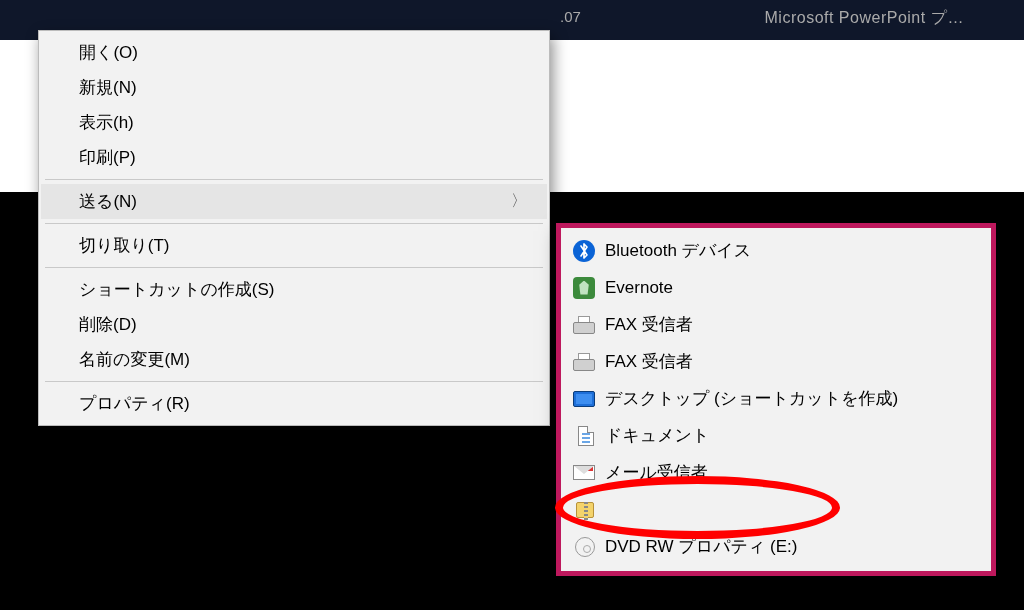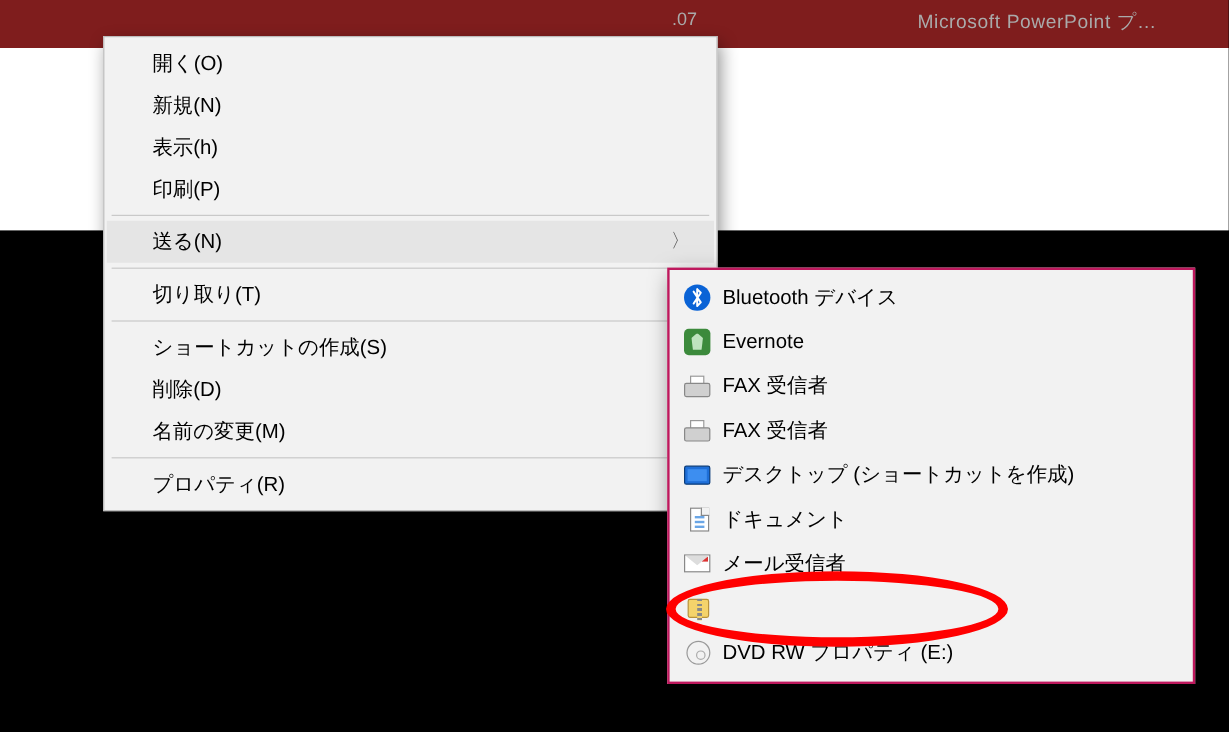--- a/index.html
+++ b/index.html
@@ -13,21 +13,21 @@
     font-size: 16px;
     color: #000;
     overflow: hidden;
     position: relative;
   }
 
   .bg-top {
     position: absolute;
     top: 0; left: 0; right: 0;
     height: 40px;
-    background: #7f1d1d;
+    background: #0f172a;
     z-index: 0;
     padding-left: 20px;
   }
   .bg-top .titlebar {
     position: absolute;
     right: 60px;
     top: 8px;
     color: #aaa;
     font-size: 16px;
     letter-spacing: 0.5px;
@@ -52,21 +52,20 @@
   .context-menu {
     position: absolute;
     left: 38px;
     top: 30px;
     width: 512px;
     background: #f2f2f2;
     border: 1px solid #bcbcbc;
     box-shadow: 3px 6px 14px rgba(0,0,0,0.45);
     z-index: 5;
     padding: 4px 2px;
-    margin-left: 48px;
   }
 
   .menu-item {
     display: flex;
     align-items: center;
     height: 35px;
     padding: 0 18px 0 38px;
     position: relative;
     cursor: default;
   }
@@ -89,21 +88,21 @@
     margin: 4px 4px;
   }
 
   
   .submenu {
     position: absolute;
     left: 556px;
     top: 223px;
     width: 440px;
     background: #f2f2f2;
-    border: 2px solid #be185d;
+    border: 5px solid #be185d;
     box-shadow: 4px 8px 18px rgba(0,0,0,0.5);
     z-index: 6;
     padding: 4px 2px 6px 2px;
   }
 
   .sub-item {
     display: flex;
     align-items: center;
     height: 37px;
     padding: 0 14px 0 10px;

